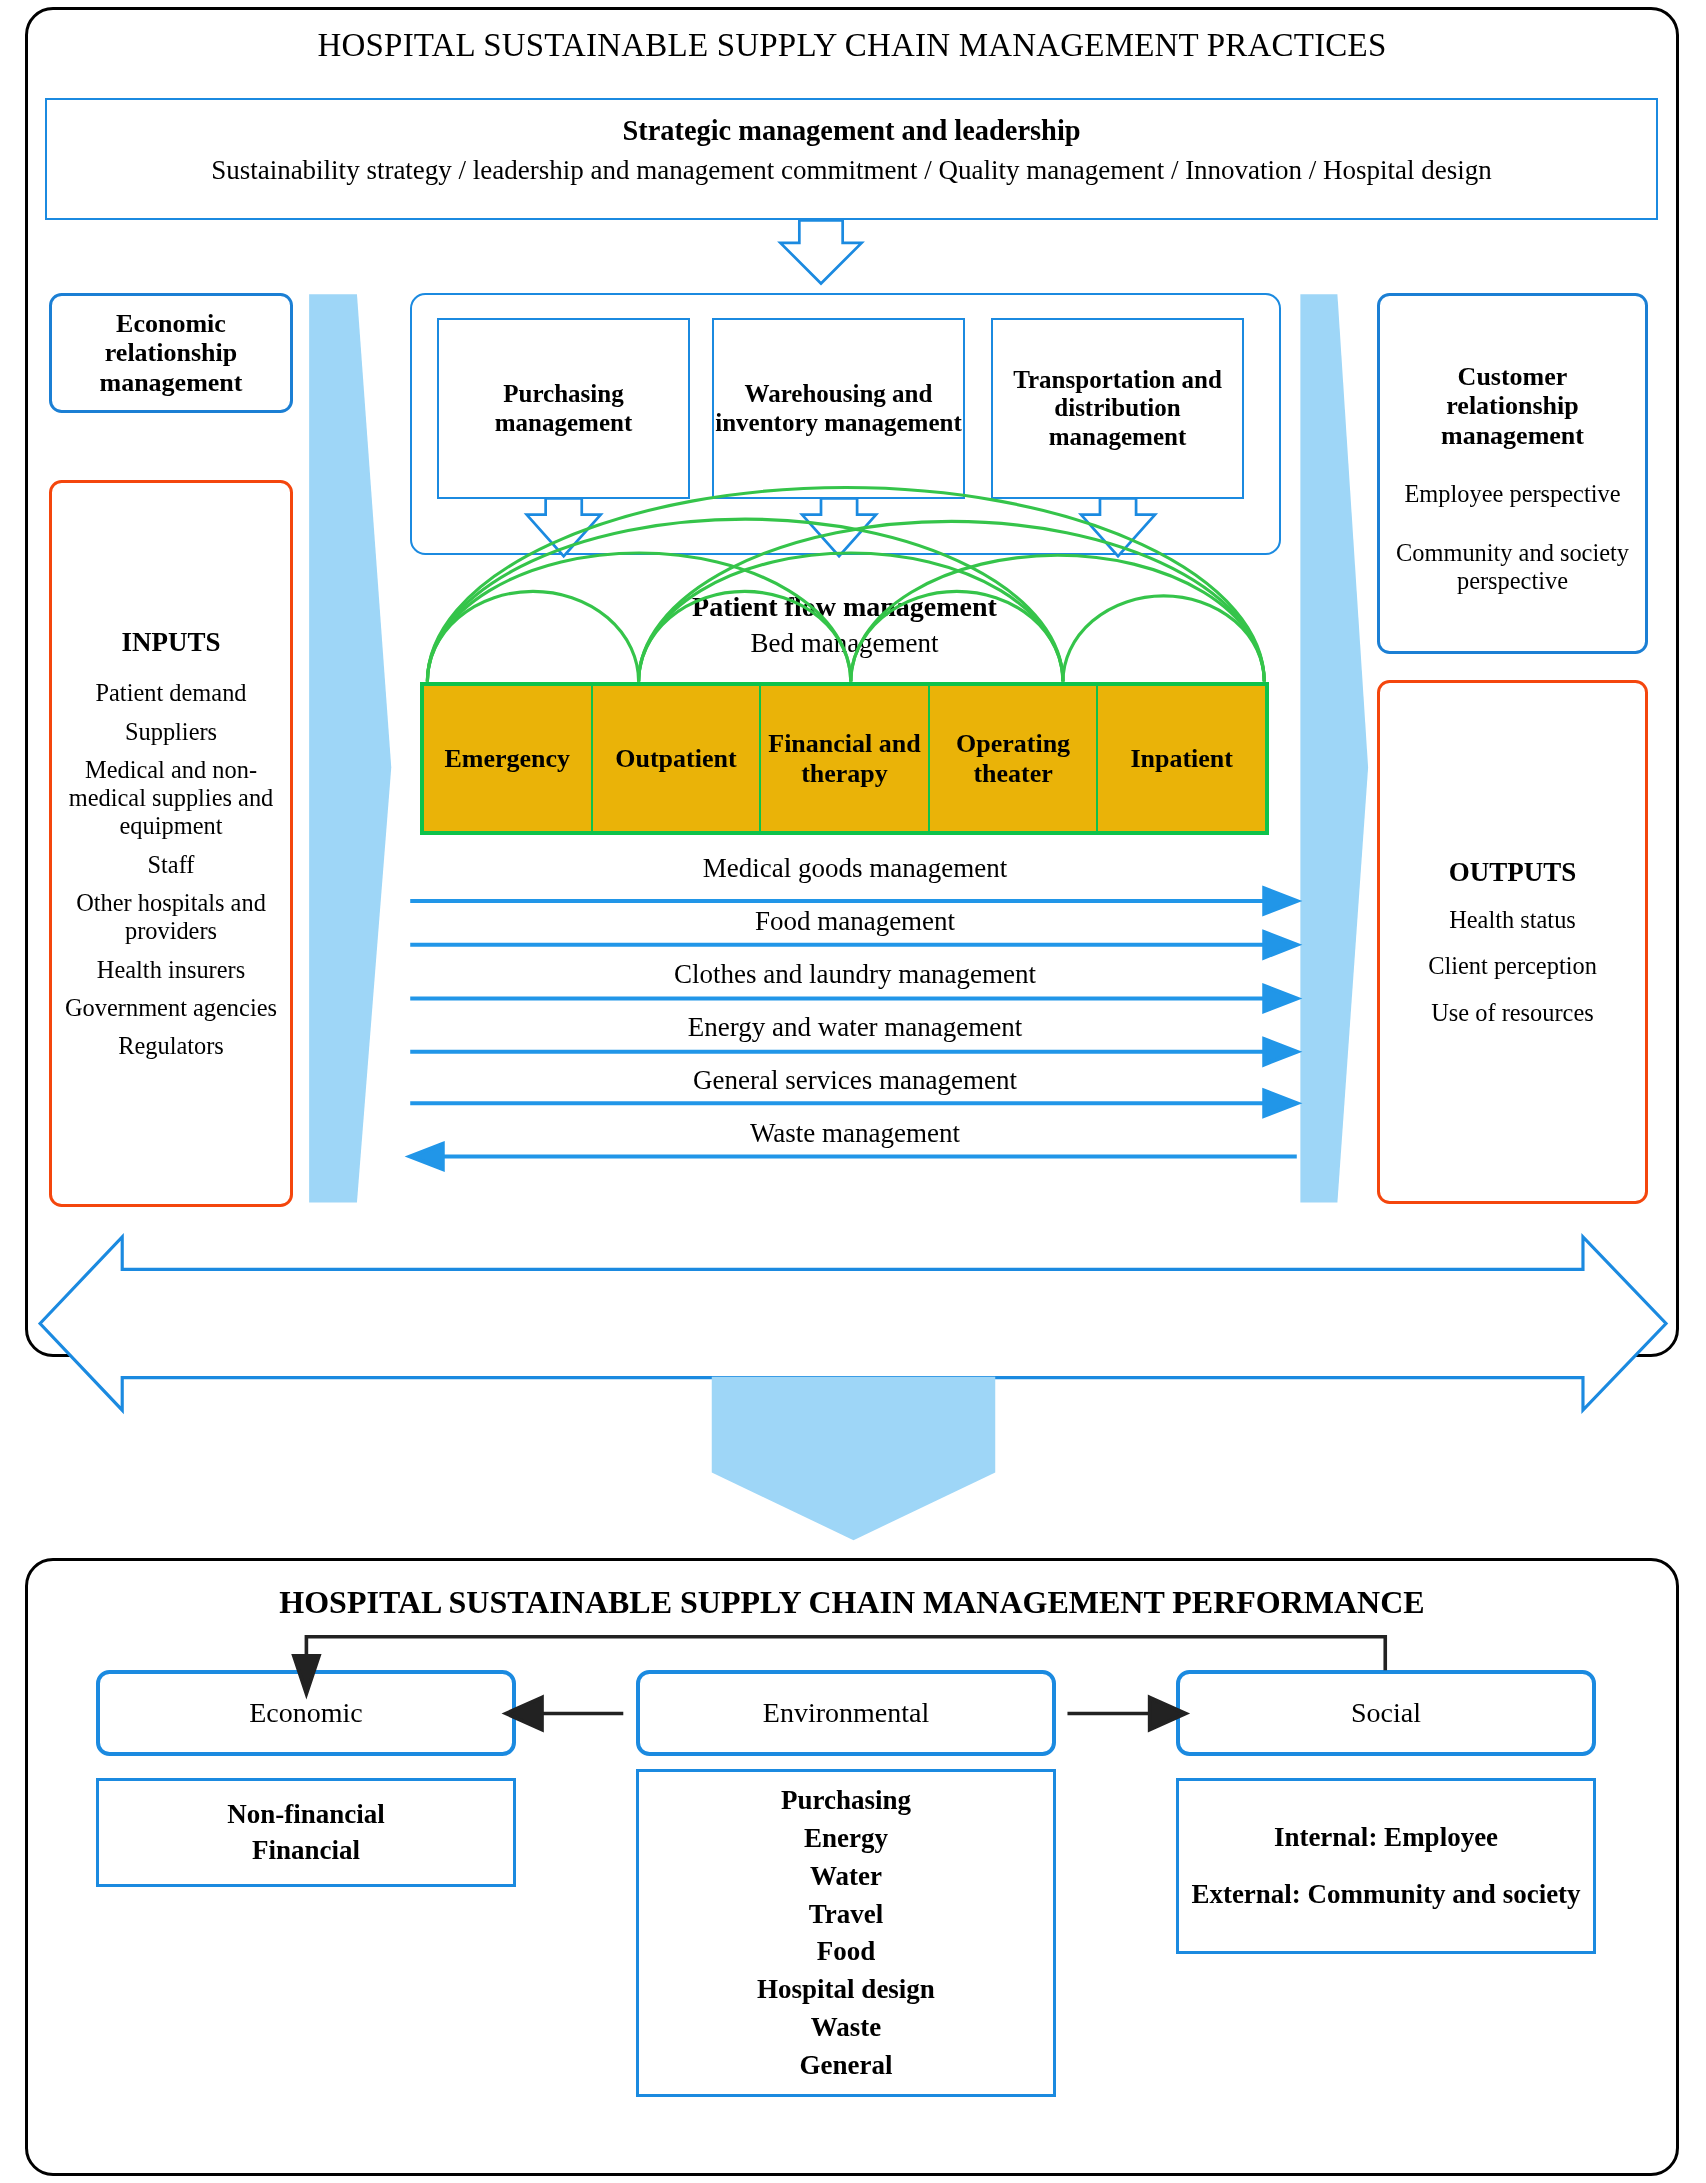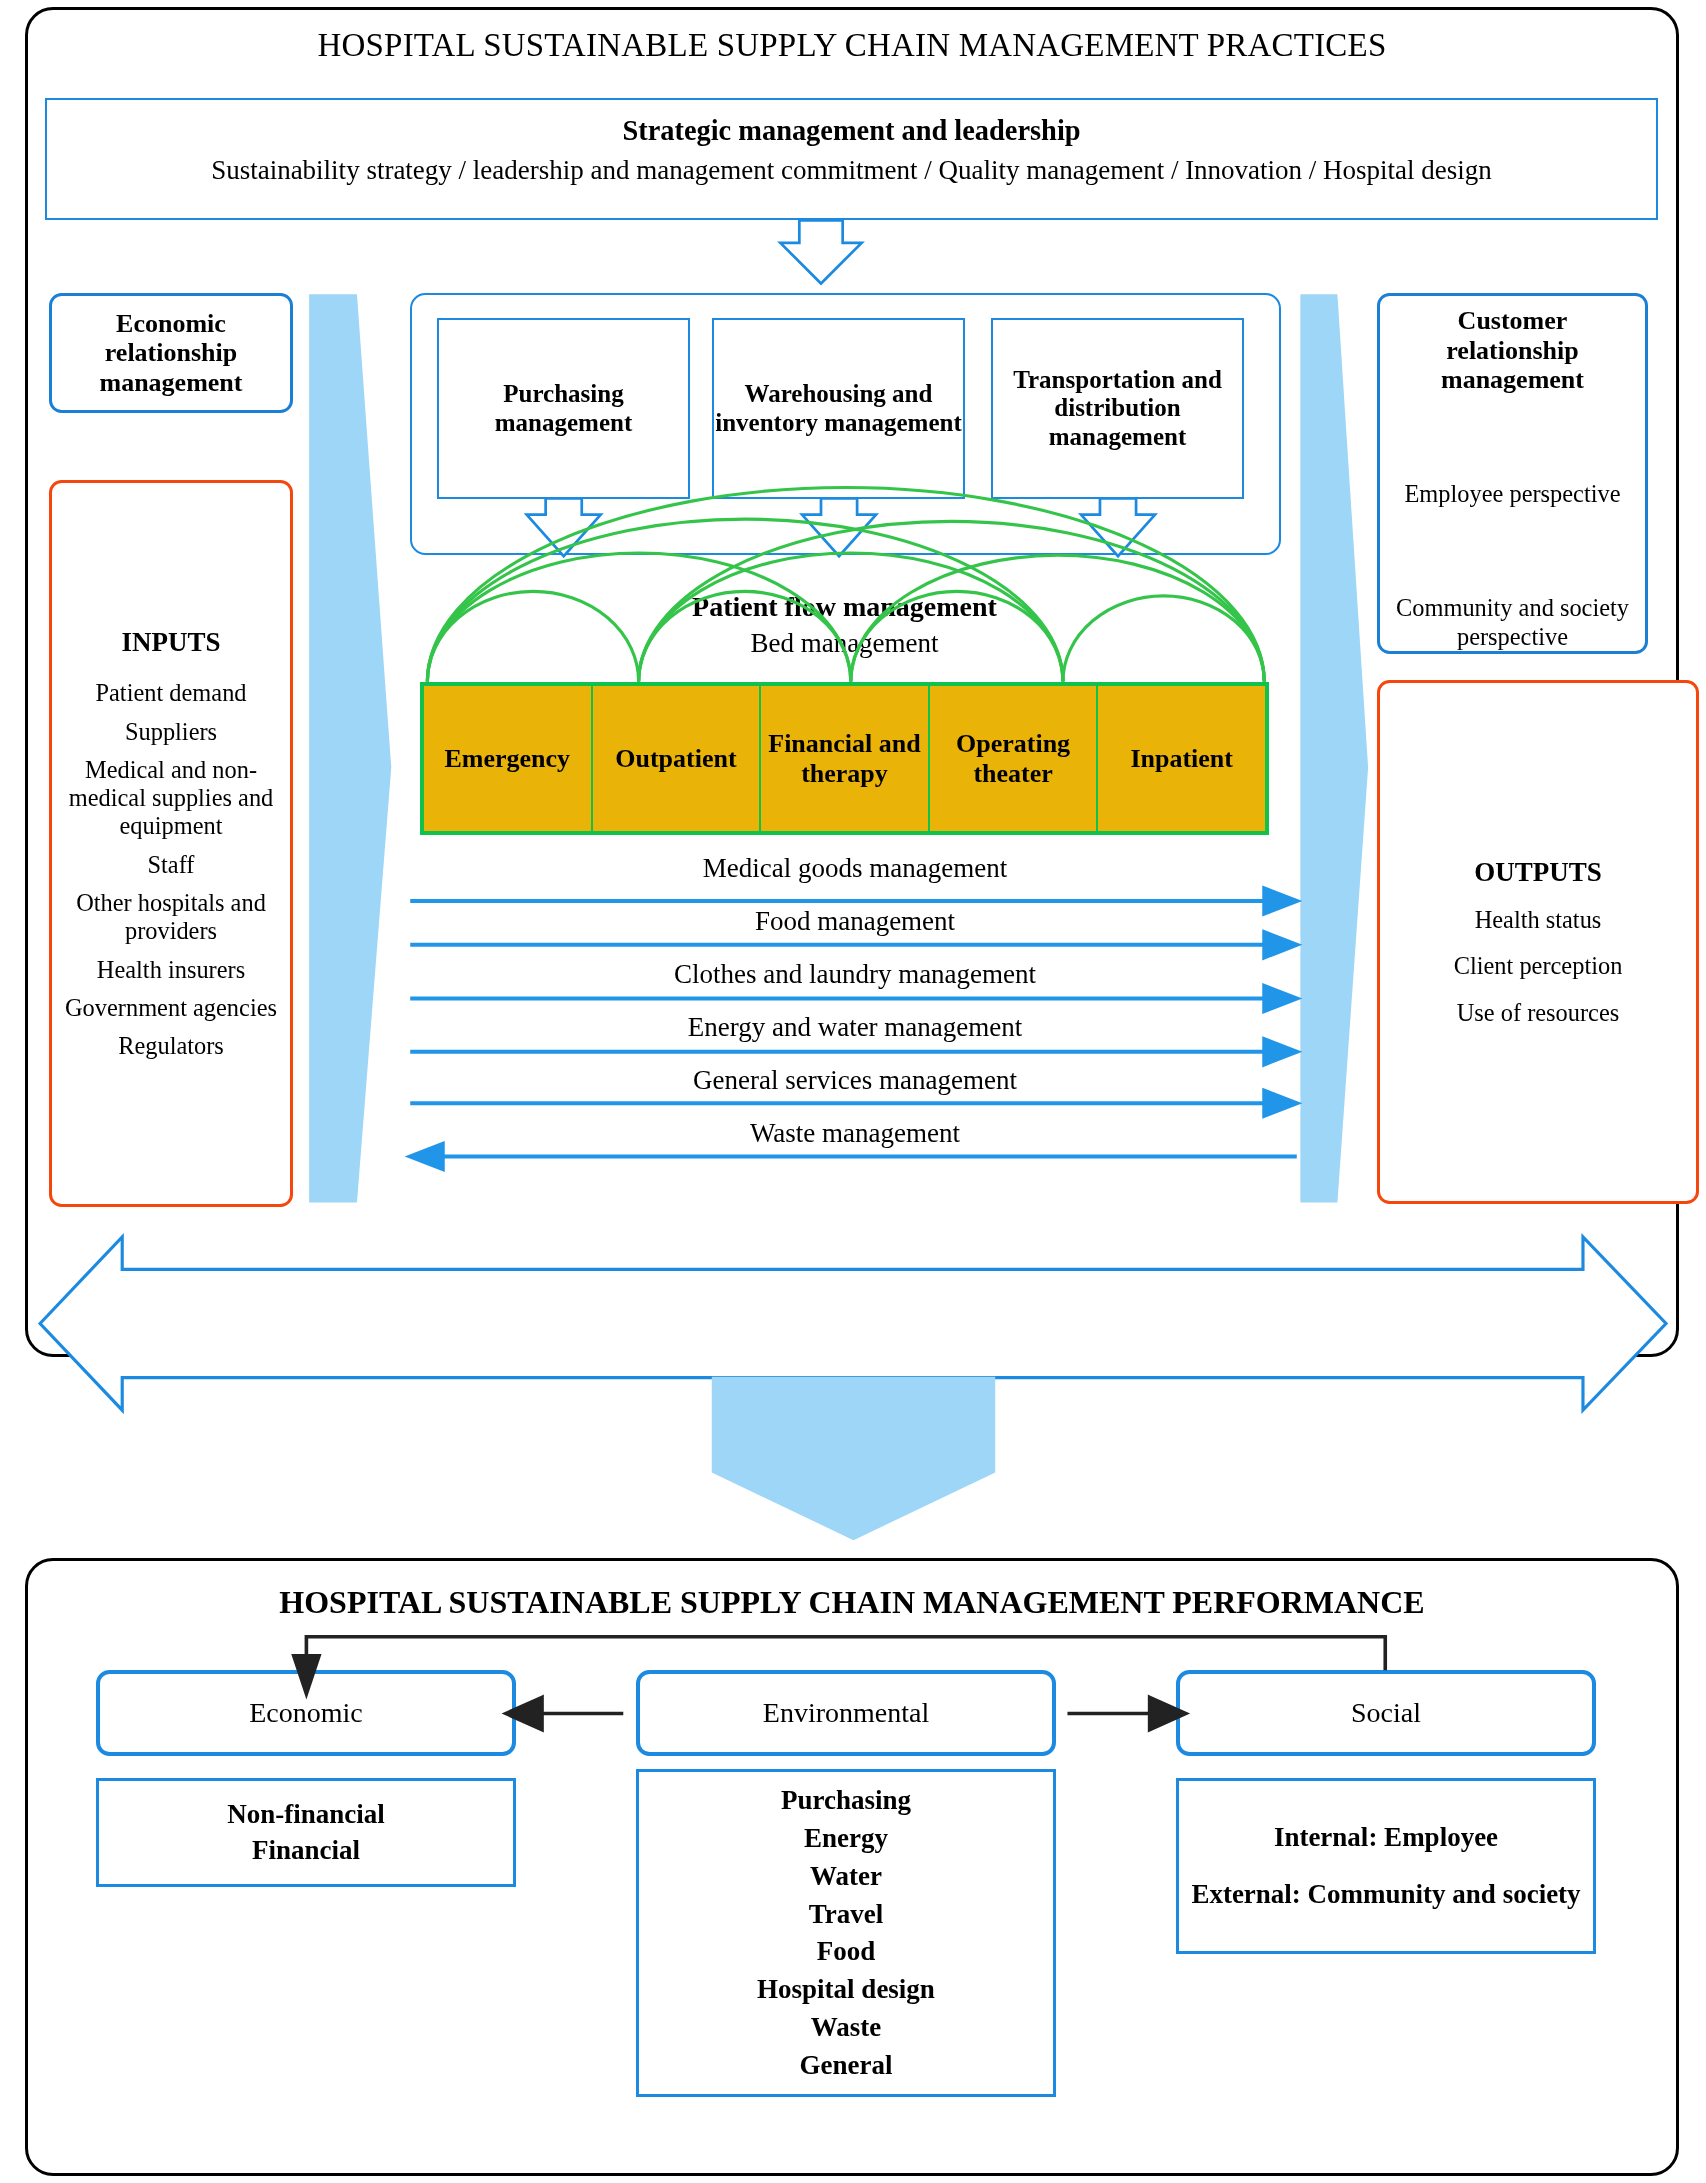--- a/index.html
+++ b/index.html
@@ -56,25 +56,25 @@
   .round-box.orange{ border-color:#f4460d; }
 
   #supplier-box{ left:49px; top:293px; width:244px; height:120px; }
   #supplier-box .lbl{ font-size:26px; font-weight:bold; line-height:1.12; }
 
   #inputs-box{ left:49px; top:480px; width:244px; height:727px; }
   #inputs-title{ font-size:27px; font-weight:bold; margin-top:10px;}
   #inputs-list{ margin-top:11.7px; }
   #inputs-list div{ font-size:24.4px; line-height:1.16; margin:10px 0; }
 
-  #customer-box{ left:1377px; top:293px; width:271px; height:361px;justify-content:space-between; }
+  #customer-box{ left:1377px; top:293px; width:271px; height:361px; }
   #customer-title{ font-size:26px; font-weight:bold; line-height:1.14; margin-top:10px;}
   #customer-box .sub{ font-size:24.4px; line-height:1.16; margin-top:30px; }
 
-  #outputs-box{ left:1377px; top:680px; width:322px; height:524px; }
+  #outputs-box{ left:1377px; top:680px; width:271px; height:524px; }
   #outputs-title{ font-size:27px; font-weight:bold; }
   #outputs-box .item{ font-size:24.4px; line-height:1.16; margin-top:18px; }
 
   
   #center-group{
     left:410px; top:293px; width:871px; height:262px;
     border:2.3px solid #1b8ae0; border-radius:15.3px; background:#fff;
     box-sizing:border-box;
   }
   .proc-box{

